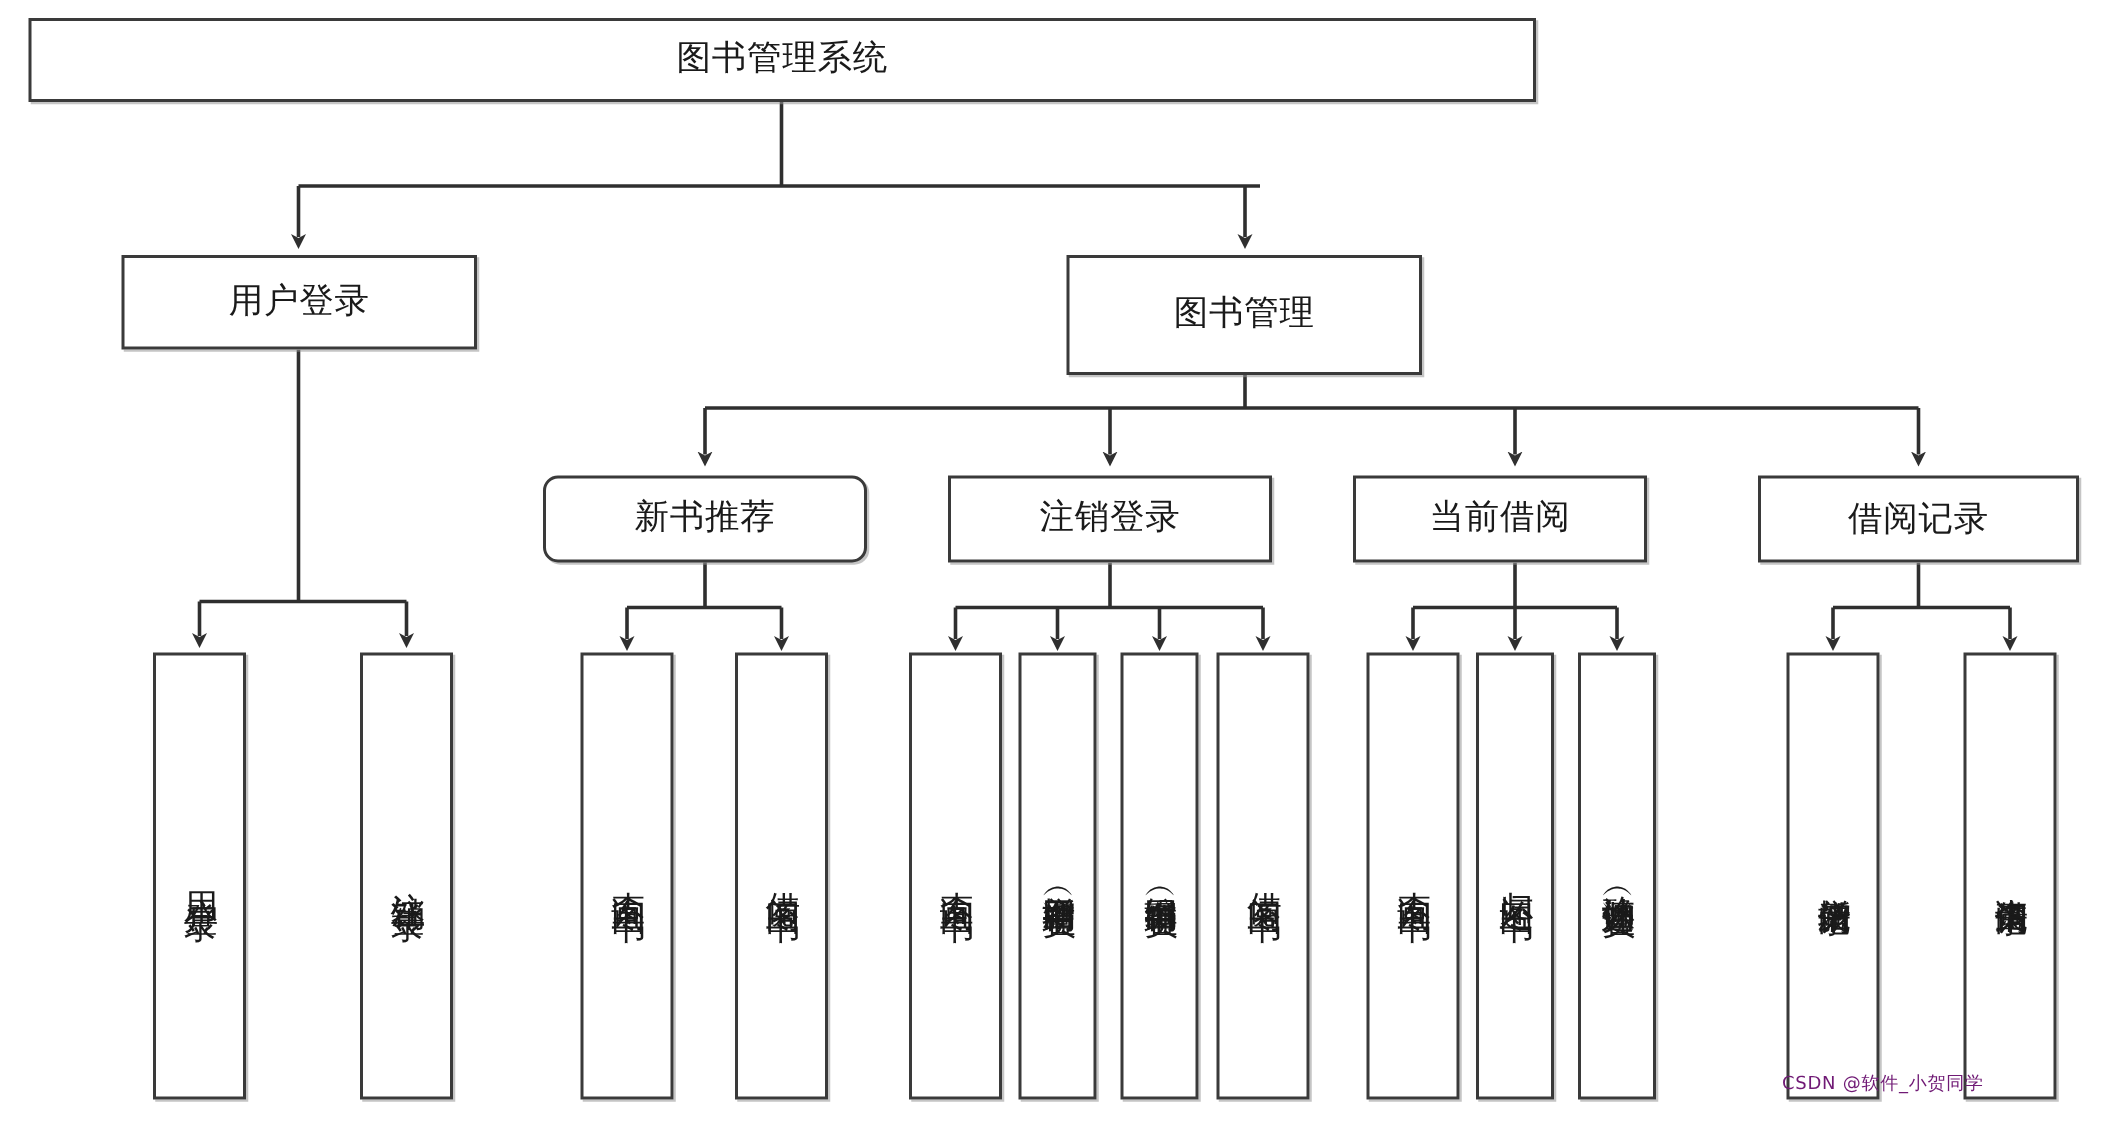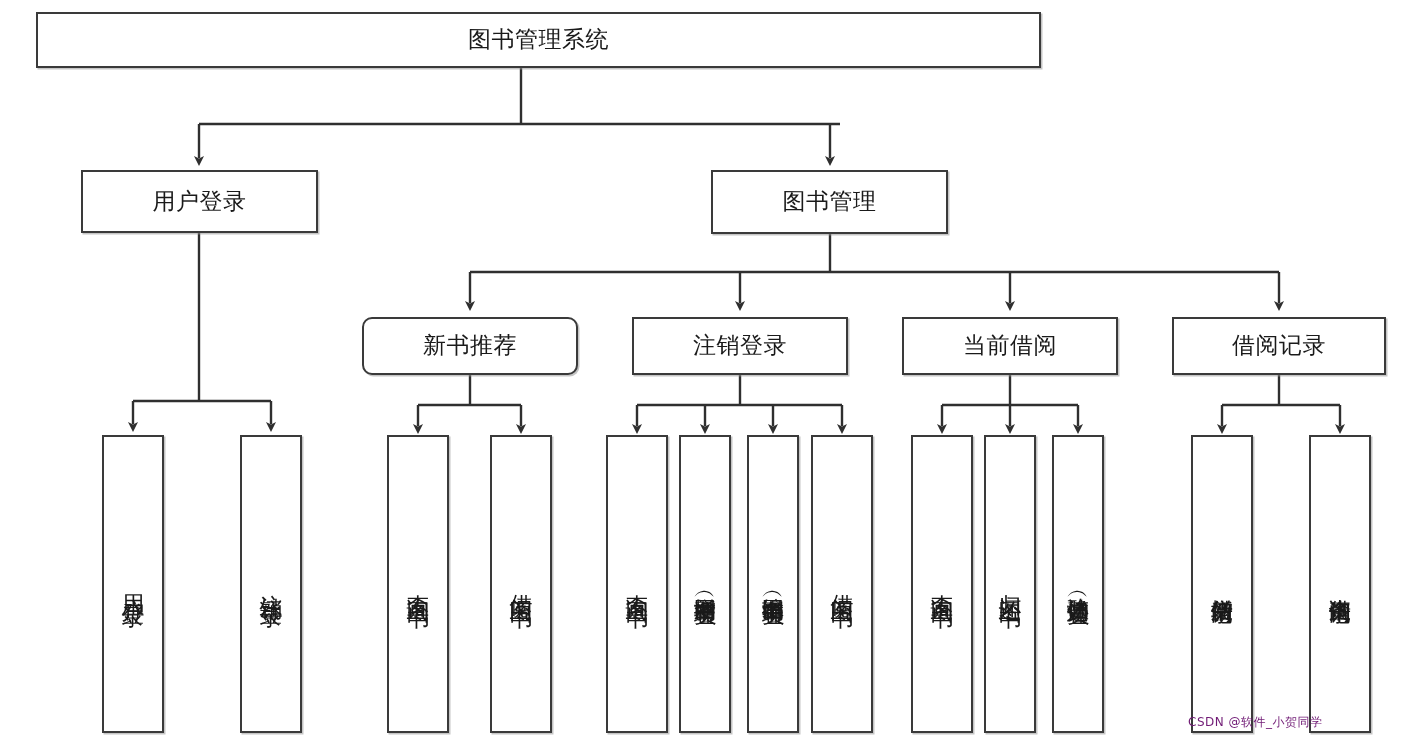--- a/index.html
+++ b/index.html
@@ -120,38 +120,38 @@
       <path d="M1010,405 L1010,426" marker-end="url(#arrow)"></path>
       <path d="M1078,405 L1078,426" marker-end="url(#arrow)"></path>
 
       <path d="M1279,375 L1279,405"></path>
       <path d="M1222,405 L1340,405"></path>
       <path d="M1222,405 L1222,426" marker-end="url(#arrow)"></path>
       <path d="M1340,405 L1340,426" marker-end="url(#arrow)"></path>
     </g>
   </svg>
 
-  <div class="node root horiz" style="left:36px; top:12px; width:1005px; height:56px;">
+  <div class="node root horiz" style="left:19px; top:12px; width:1005px; height:56px;">
     <span class="label">图书管理系统</span>
   </div>
 
   <div class="node horiz" style="left:81px; top:170px; width:237px; height:63px;">
     <span class="label">用户登录</span>
   </div>
-  <div class="node horiz" style="left:711px; top:170px; width:237px; height:64px;">
+  <div class="node horiz" style="left:711px; top:170px; width:237px; height:80px;">
     <span class="label">图书管理</span>
   </div>
 
   <div class="node horiz" style="left:362px; top:317px; width:216px; height:58px;border-radius:10px;">
     <span class="label">新书推荐</span>
   </div>
   <div class="node horiz" style="left:632px; top:317px; width:216px; height:58px;">
     <span class="label">注销登录</span>
   </div>
-  <div class="node horiz" style="left:902px; top:317px; width:216px; height:58px;">
+  <div class="node horiz" style="left:902px; top:317px; width:196px; height:58px;">
     <span class="label">当前借阅</span>
   </div>
   <div class="node horiz" style="left:1172px; top:317px; width:214px; height:58px;font-family:Liberation Serif, serif;">
     <span class="label">借阅记录</span>
   </div>
 
   <div class="node vert" style="left:102px; top:435px; width:62px; height:298px;">
     <span class="label">用户登录</span>
   </div>
   <div class="node vert" style="left:240px; top:435px; width:62px; height:298px;">

